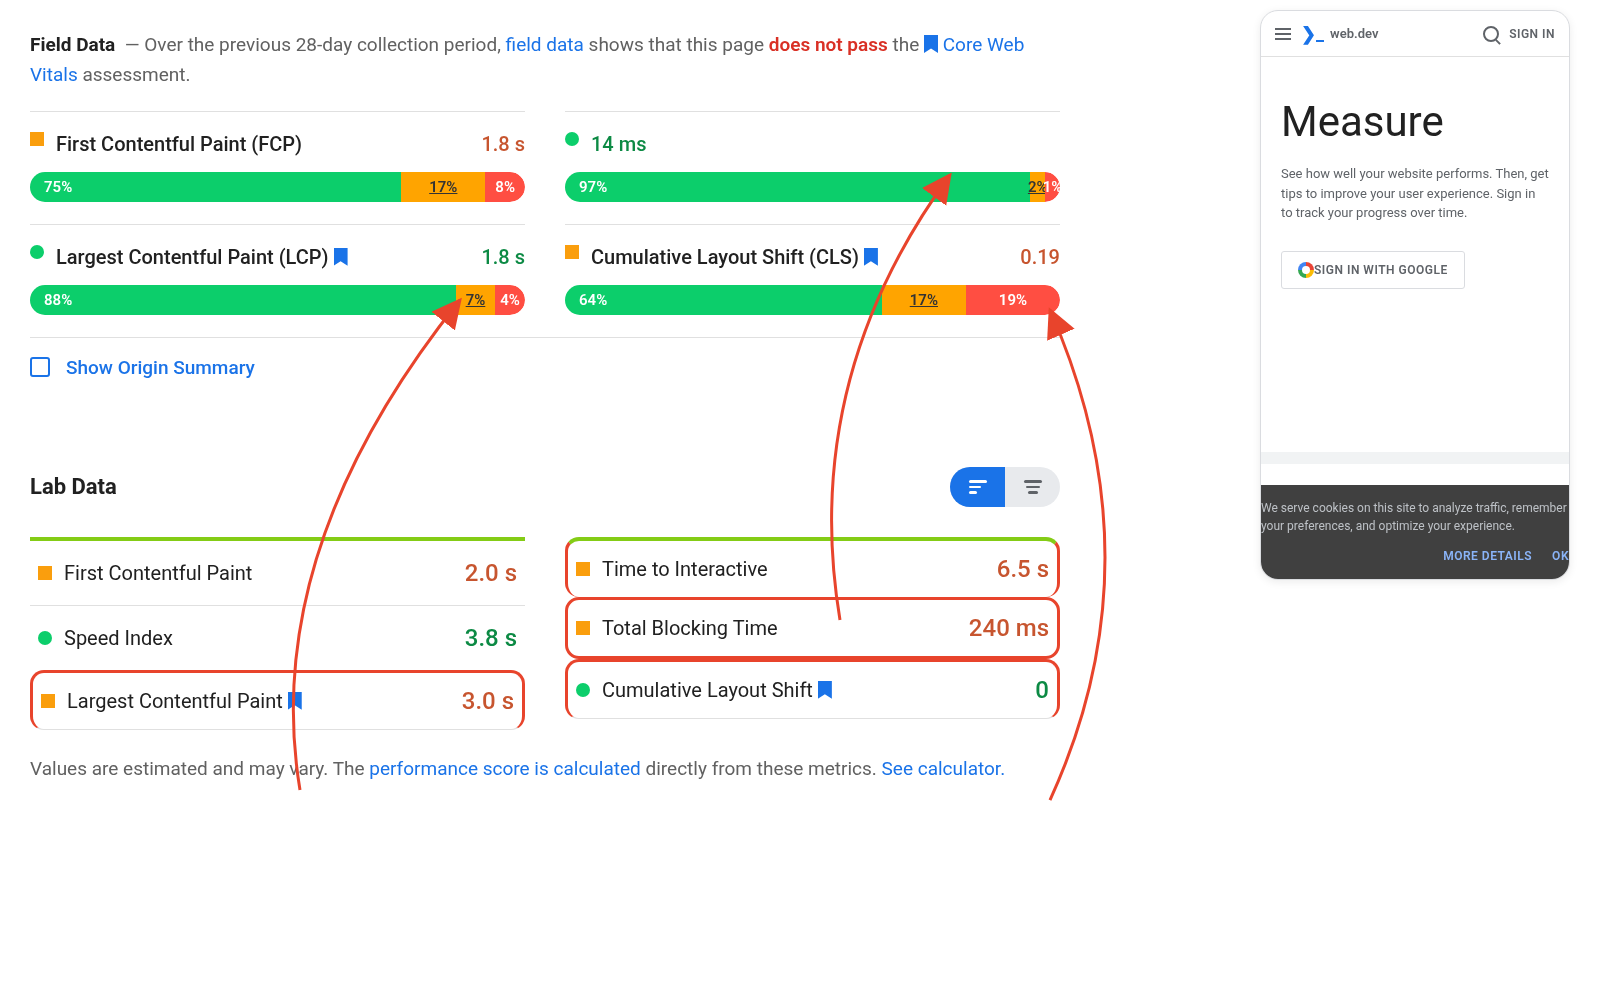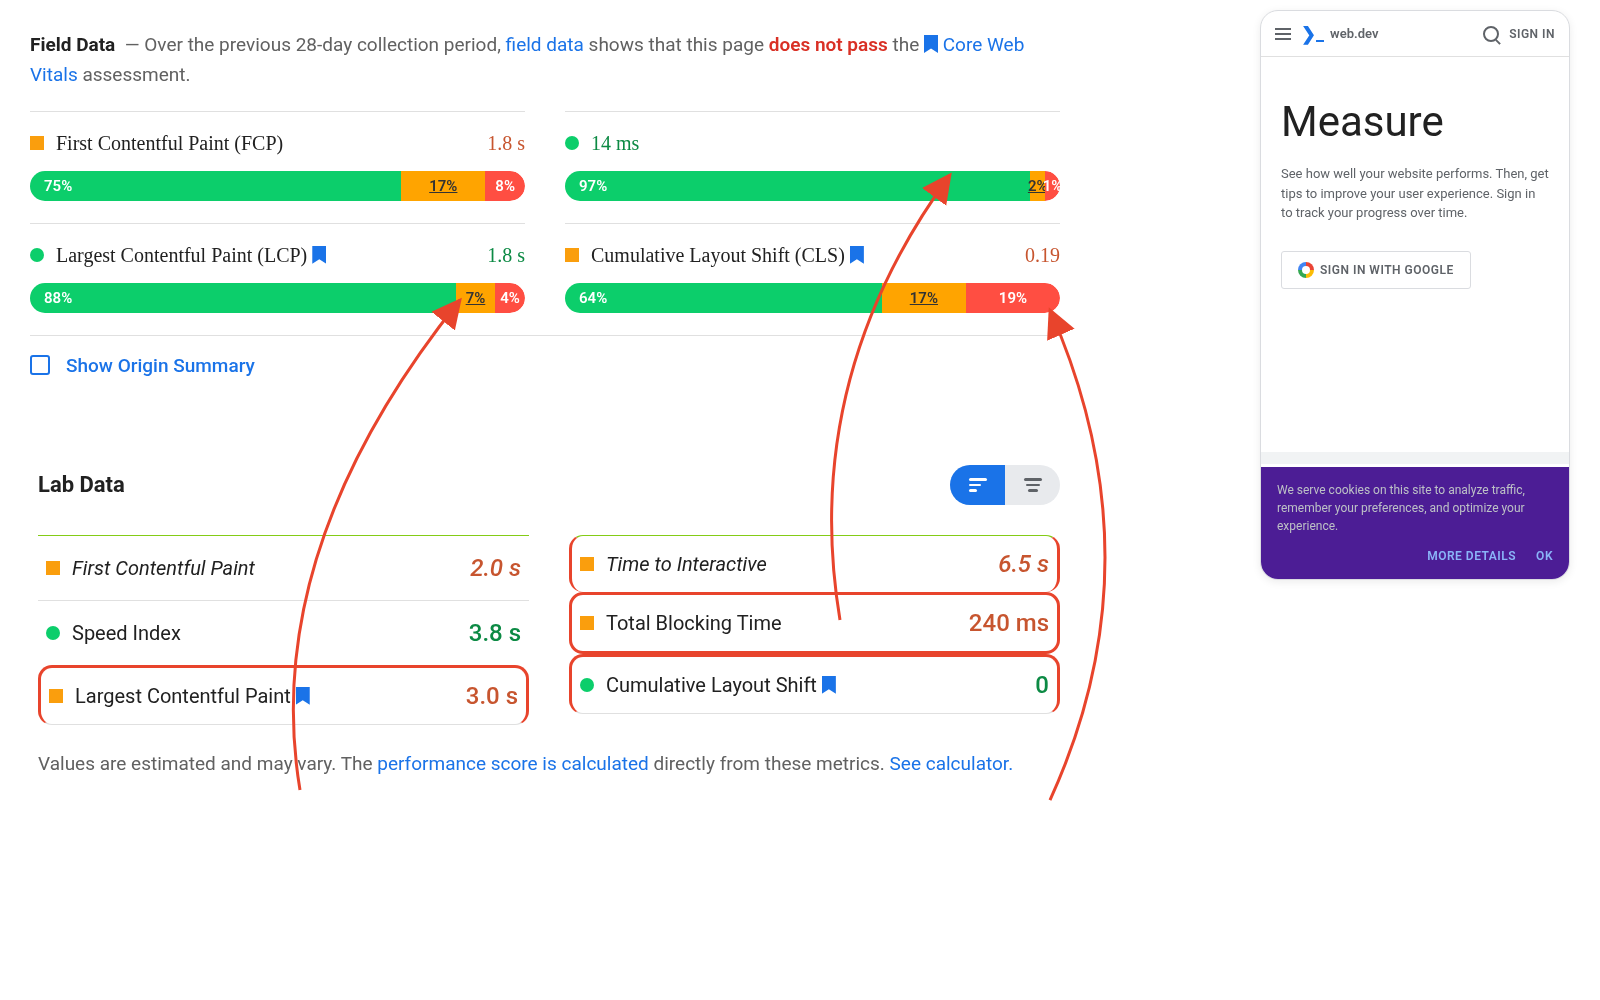--- a/index.html
+++ b/index.html
@@ -27,23 +27,22 @@
   .metrics-grid {
     display: grid;
     grid-template-columns: 1fr 1fr;
     gap: 0 40px;
   }
   .metric-cell {
     border-top: 1px solid #e0e0e0;
     padding: 20px 0 22px 0;
   }
   .metric-head {
-    display: flex; align-items: center; gap: 12px;
+    display: flex; gap: 12px;
     margin-bottom: 16px;
-    font-family: Liberation Serif, serif;
   }
   .status-sq {
     width: 14px; height: 14px; flex-shrink: 0;
   }
   .status-sq.orange { background: #fa9e0d; }
   .status-circ {
     width: 14px; height: 14px; border-radius: 50%; flex-shrink: 0;
   }
   .status-circ.green { background: #0cce6b; }
   .metric-name { font-size: 20px; font-weight: 500; flex: 1; }
@@ -61,21 +60,21 @@
   .show-origin {
     border-top: 1px solid #e0e0e0;
     padding: 18px 0;
     display: flex; align-items: center; gap: 16px;
   }
   .checkbox-empty {
     width: 20px; height: 20px; border: 2.5px solid #1a73e8; border-radius: 3px;
   }
   .show-origin-label { color: #1a73e8; font-size: 19px; font-weight: 500; }
 
-  .lab-section { margin-top: 70px; margin-left: 8px; }
+  .lab-section { margin-top: 70px; }
   .lab-head-row { display: flex; align-items: center; justify-content: space-between; margin-bottom: 30px;}
   .lab-title { font-size: 22px; font-weight: 700; }
   .view-toggle {
     display: flex; border-radius: 22px; overflow: hidden;
     background: #e8eaed; height: 40px;
   }
   .toggle-btn { width: 55px; display:flex; align-items:center; justify-content:center; }
   .toggle-btn.active { background: #1a73e8; }
   .toggle-lines { display:flex; flex-direction:column; gap:3px; align-items:flex-start;}
   .tl { height:2.5px; background:#5f6368; border-radius:2px;}
@@ -83,21 +82,21 @@
   .lab-grid {
     display: grid;
     grid-template-columns: 1fr 1fr;
     gap: 0 40px;
   }
   .lab-row {
     display: flex; align-items: center; gap: 12px;
     padding: 18px 8px;
     border-top: 1px solid #e0e0e0;
   }
-  .lab-row:first-child { border-top: 1px solid #84cc16; font-style: italic; }
+  .lab-row:first-child { border-top: 4px solid #84cc16; }
   .lab-col .lab-row:last-child { border-bottom: 1px solid #e0e0e0; }
   .lab-name { font-size: 20px; flex:1; }
   .lab-val { font-size: 24px; font-weight: 500; }
   .highlight-box {
     border: 3px solid #e8442c; border-radius: 14px;
     padding: 14px 8px !important;
   }
   .footer-note { margin-top: 24px; color: #616161; font-size: 19px; line-height:1.6; }
 
   
@@ -121,33 +120,33 @@
     width:16px; height:16px; border:2px solid #5f6368; border-radius:50%;
     position:relative;
   }
   .search-ic::after{ content:''; position:absolute; width:6px; height:2px; background:#5f6368;
     bottom:-3px; right:-4px; transform:rotate(45deg);}
   .signin-txt { font-size:12px; font-weight:600; color:#5f6368; letter-spacing:0.5px;}
   .dev-body { padding: 40px 20px 20px; }
   .measure-h { font-size: 42px; font-weight: 400; margin-bottom: 18px; }
   .measure-p { font-size: 13px; color: #5f6368; line-height:1.5; margin-bottom: 28px;}
   .google-btn {
-    display:inline-flex; align-items:center; gap:6px;
+    display:inline-flex; align-items:center; gap:0;
     border:1px solid #dadce0; padding: 10px 16px; border-radius:3px;
     font-size:12px; font-weight:600; letter-spacing:0.5px; color:#5f6368;
   }
   .g-logo {
     width:16px; height:16px; position:relative;
     background: conic-gradient(#ea4335 0 90deg, #fbbc05 90deg 180deg, #34a853 180deg 270deg, #4285f4 270deg 360deg);
     border-radius:50%;
   }
   .g-logo::after{content:'';position:absolute;inset:4px;background:#fff;border-radius:50%;}
   .dev-cookie {
     position:absolute; bottom:0; left:0; right:0;
-    background:#4c1d95; color:#bdc1c6; padding:14px 16px;
+    background:#404040; color:#bdc1c6; padding:14px 0;
     font-size:12px; line-height:1.5;
   }
   .cookie-actions { display:flex; justify-content:flex-end; gap:20px; margin-top:12px;
     color:#8ab4f8; font-weight:600; letter-spacing:0.5px;}
 
   
   .arrow-svg { position:absolute; top:0; left:0; width:1600px; height:1000px; pointer-events:none; }
 </style>
 </head>
 <body>

